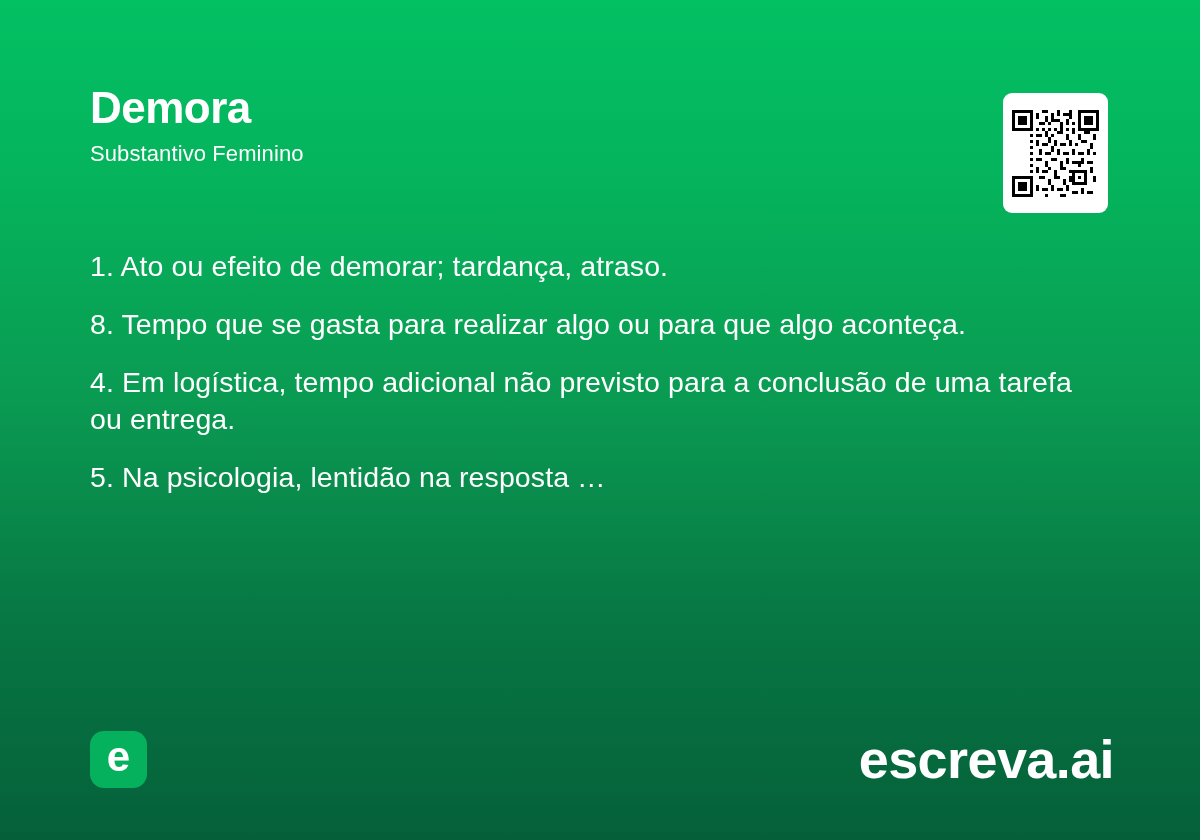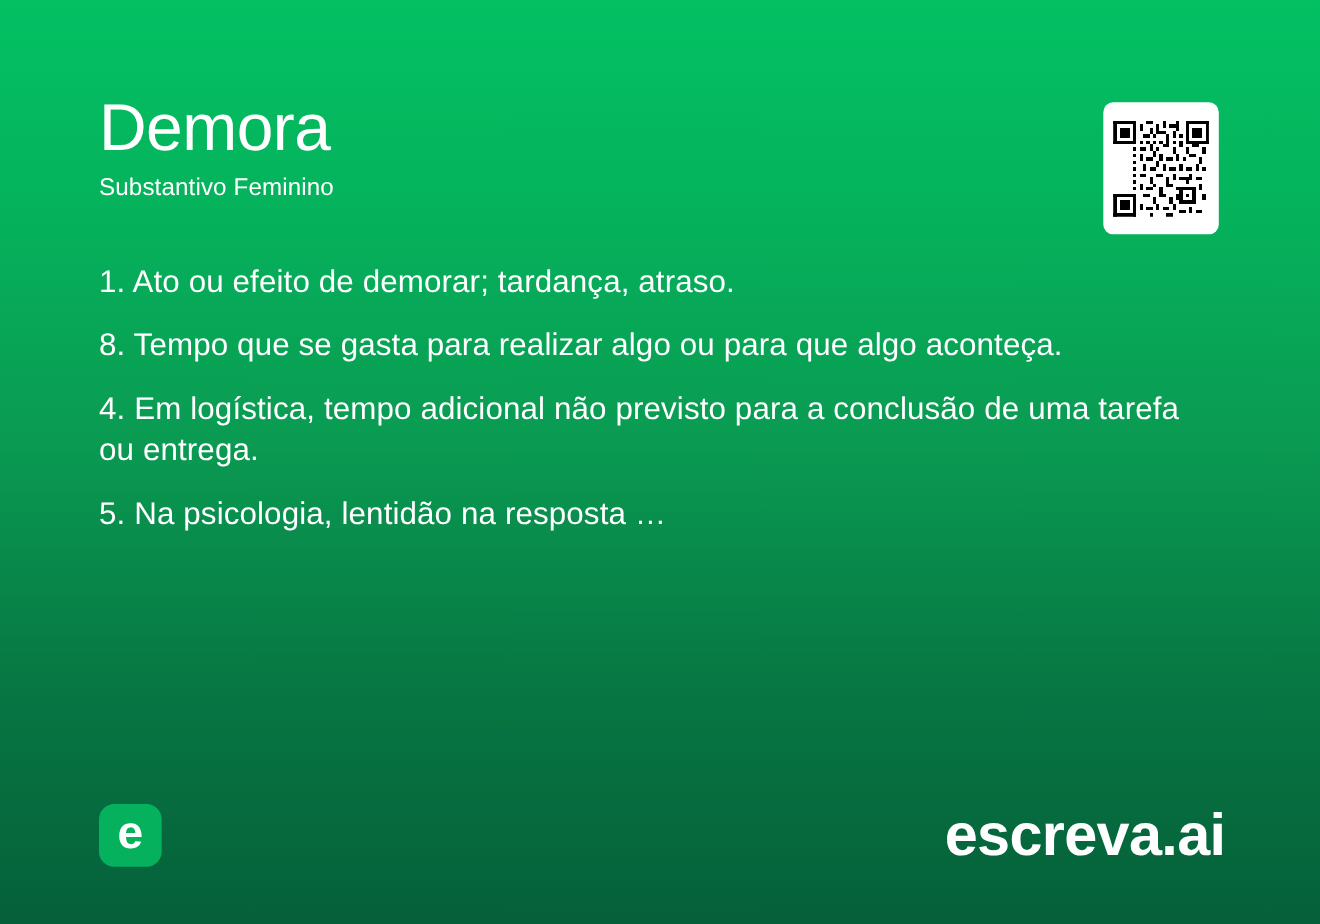--- a/index.html
+++ b/index.html
@@ -24,23 +24,23 @@
 
   
   .header {
     position: absolute;
     left: 90px;
     top: 86px;
     right: 90px;
   }
   .word-title {
     margin: 0;
-    font-size: 60px;
+    font-size: 44px;
     line-height: 1.0;
-    font-weight: 400;
+    font-weight: 700;
     color: #ffffff;
     letter-spacing: -0.5px;
   }
   .word-class {
     margin: 12px 0 0 0;
     font-size: 22px;
     line-height: 1.1;
     font-weight: 400;
     color: #ffffff;
     letter-spacing: 0.1px;
@@ -60,21 +60,21 @@
     display: flex;
     align-items: center;
     justify-content: center;
   }
   .qr-wrap svg { display: block; width: 87px; height: 87px; }
 
   
   .definitions {
     position: absolute;
     left: 90px;
-    top: 238px;
+    top: 248px;
     width: 1020px;
   }
   .definition {
     color: #ffffff;
     font-size: 28.5px;
     line-height: 1.27;
     font-weight: 400;
     margin: 0 0 22px 0;
     letter-spacing: 0.1px;
   }

